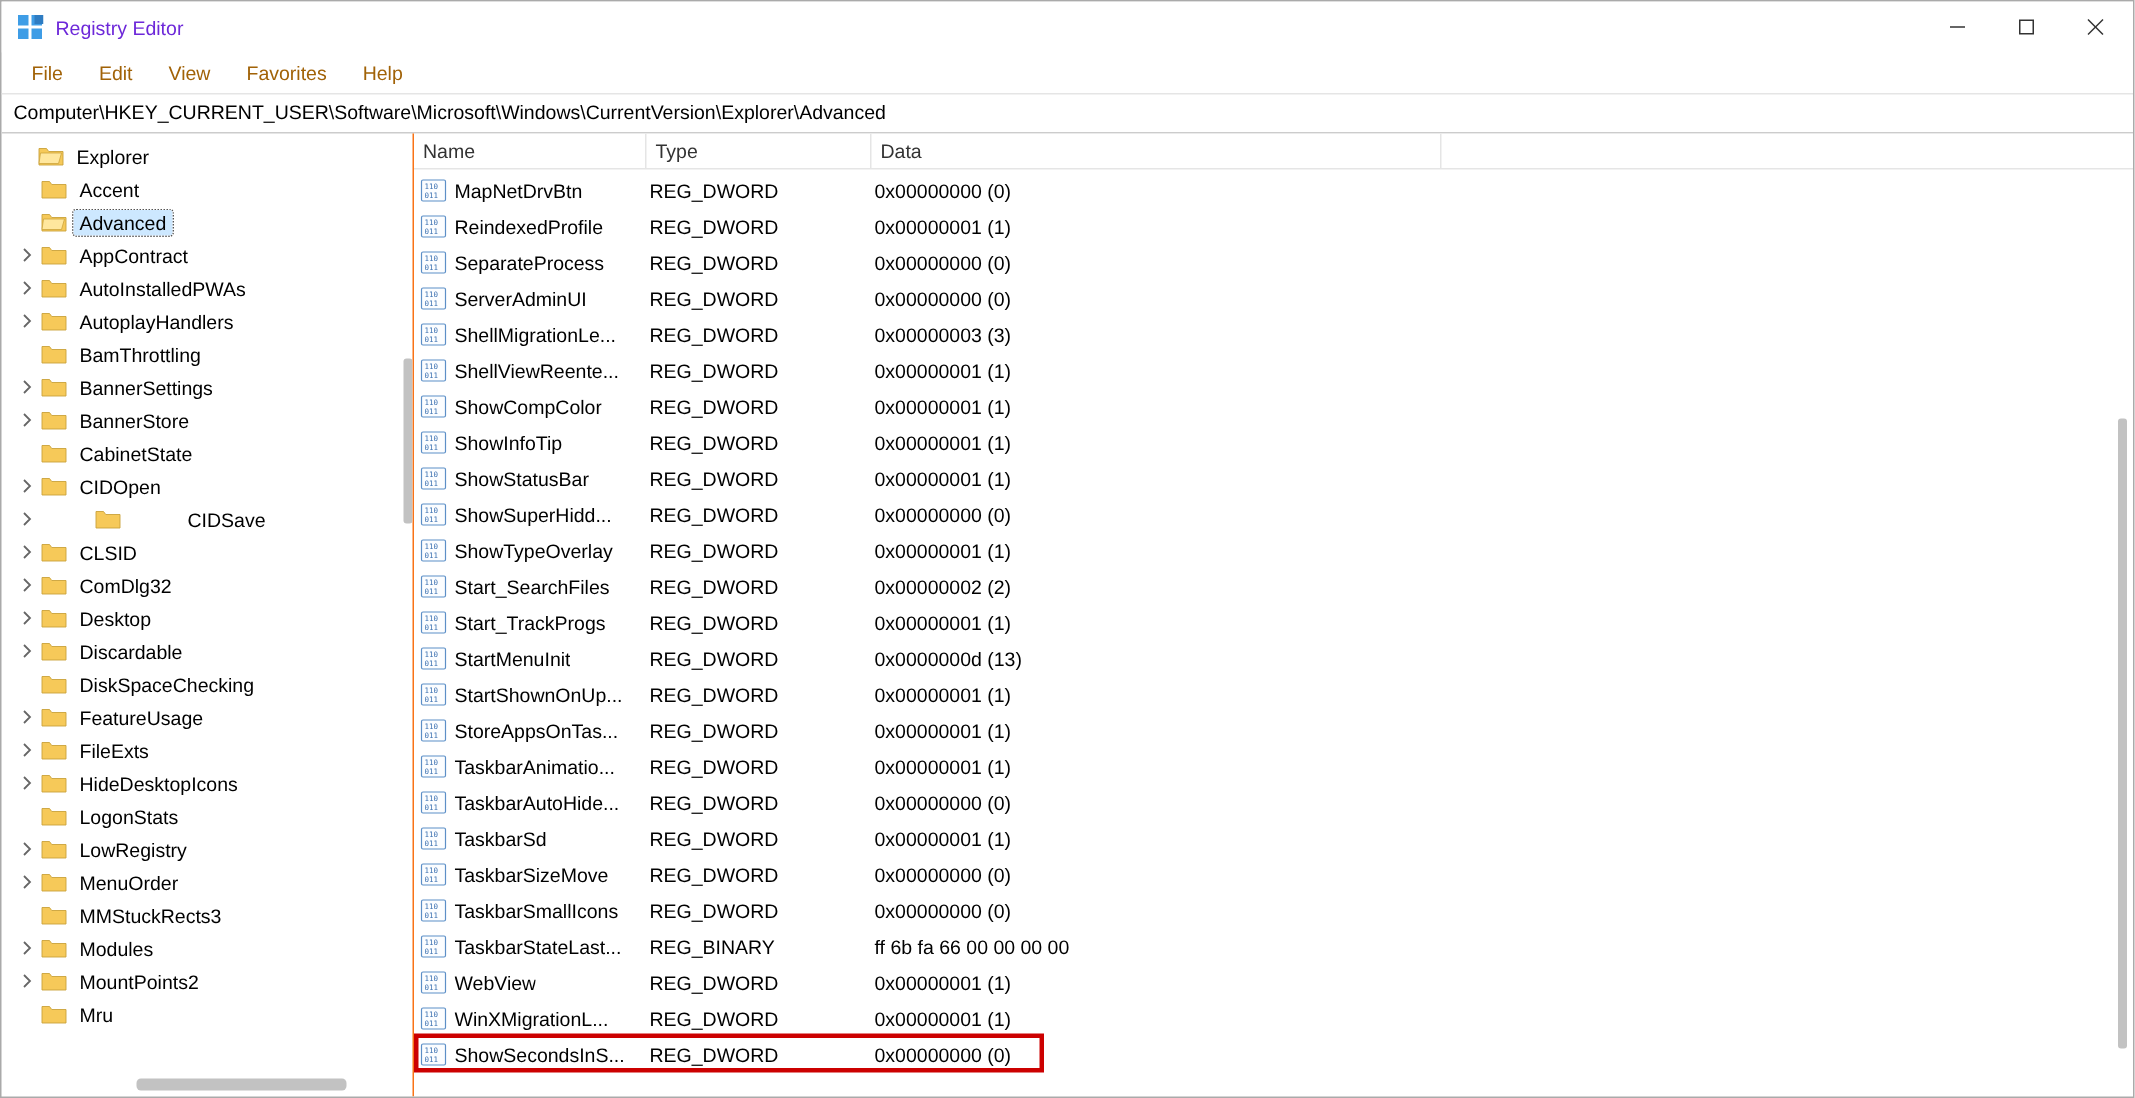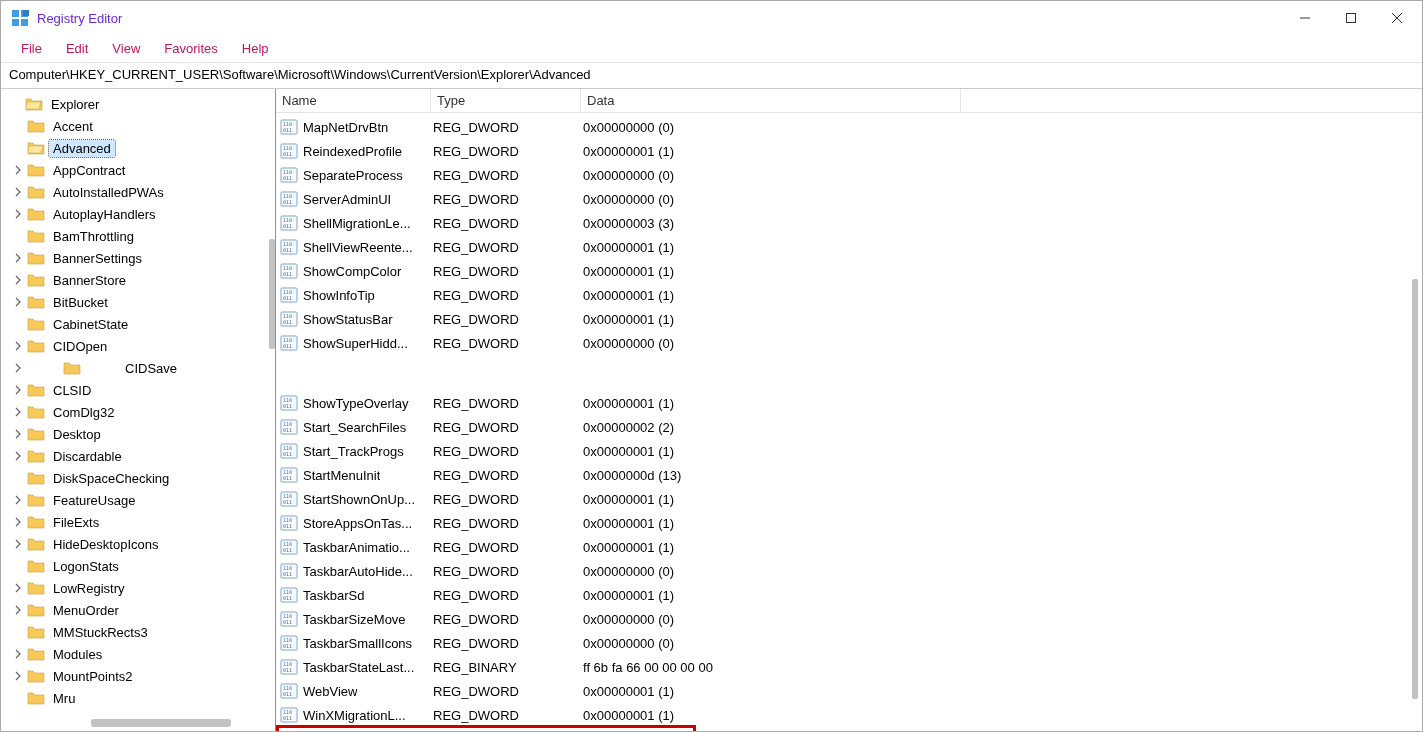--- a/index.html
+++ b/index.html
@@ -34,21 +34,21 @@
     height: 28px;
     display: flex;
     align-items: center;
     padding-left: 10px;
     gap: 4px;
     border-bottom: 1px solid #e5e5e5;
   }
   .menu-item {
     padding: 3px 10px;
     font-size: 13px;
-    color: #be185d;
+    color: #a16207;
   }
   .addrbar {
     height: 26px;
     border-bottom: 1px solid #ccc;
     padding: 4px 8px;
     font-size: 13px;
   }
   .content {
     display: flex;
     height: calc(732px - 34px - 28px - 26px - 2px);
@@ -336,33 +336,20 @@
               </svg>
             </span>
             <span class="folder-icon">
               <svg width="18" height="18" viewBox="0 0 18 18">
                 <path d="M1 4 h5 l1.5 2 H17 v9 H1 Z" fill="#f6c959" stroke="#caa13a" stroke-width="0.6"></path>
               </svg>
             </span>
             <span class="tree-label">BannerStore</span>
           </div>
           <div class="tree-row" style="padding-left: 8px;">
-            <span class="chevron">
-              <svg width="10" height="10" viewBox="0 0 10 10">
-                <path d="M3 1 L7 5 L3 9" fill="none" stroke="#666" stroke-width="1.2"></path>
-              </svg>
-            </span>
-            <span class="folder-icon">
-              <svg width="18" height="18" viewBox="0 0 18 18">
-                <path d="M1 4 h5 l1.5 2 H17 v9 H1 Z" fill="#f6c959" stroke="#caa13a" stroke-width="0.6"></path>
-              </svg>
-            </span>
-            <span class="tree-label">BitBucket</span>
-          </div>
-          <div class="tree-row" style="padding-left: 8px;">
             <span class="chevron hidden">
               <svg width="10" height="10" viewBox="0 0 10 10">
                 <path d="M3 1 L7 5 L3 9" fill="none" stroke="#666" stroke-width="1.2"></path>
               </svg>
             </span>
             <span class="folder-icon">
               <svg width="18" height="18" viewBox="0 0 18 18">
                 <path d="M1 4 h5 l1.5 2 H17 v9 H1 Z" fill="#f6c959" stroke="#caa13a" stroke-width="0.6"></path>
               </svg>
             </span>
@@ -735,21 +722,21 @@
                 <rect x="1" y="2" width="16" height="14" rx="1" fill="#fbfdff" stroke="#5c8fc7" stroke-width="0.8"></rect>
                 <text x="3" y="8" font-size="5" fill="#3a6fb0" font-family="monospace">110</text>
                 <text x="3" y="14" font-size="5" fill="#3a6fb0" font-family="monospace">011</text>
               </svg>
             </span>
             <span class="cell-name-text">ShowSuperHidd...</span>
           </div>
           <div class="cell-type">REG_DWORD</div>
           <div class="cell-data">0x00000000 (0)</div>
         </div>
-        <div class="list-row" style="position: relative; margin-top: 36px;">
+        <div class="list-row" style="position: relative;">
           <div class="cell-name">
             <span class="val-icon">
               <svg width="18" height="18" viewBox="0 0 18 18">
                 <rect x="1" y="2" width="16" height="14" rx="1" fill="#fbfdff" stroke="#5c8fc7" stroke-width="0.8"></rect>
                 <text x="3" y="8" font-size="5" fill="#3a6fb0" font-family="monospace">110</text>
                 <text x="3" y="14" font-size="5" fill="#3a6fb0" font-family="monospace">011</text>
               </svg>
             </span>
             <span class="cell-name-text">ShowTypeOverlay</span>
           </div>

